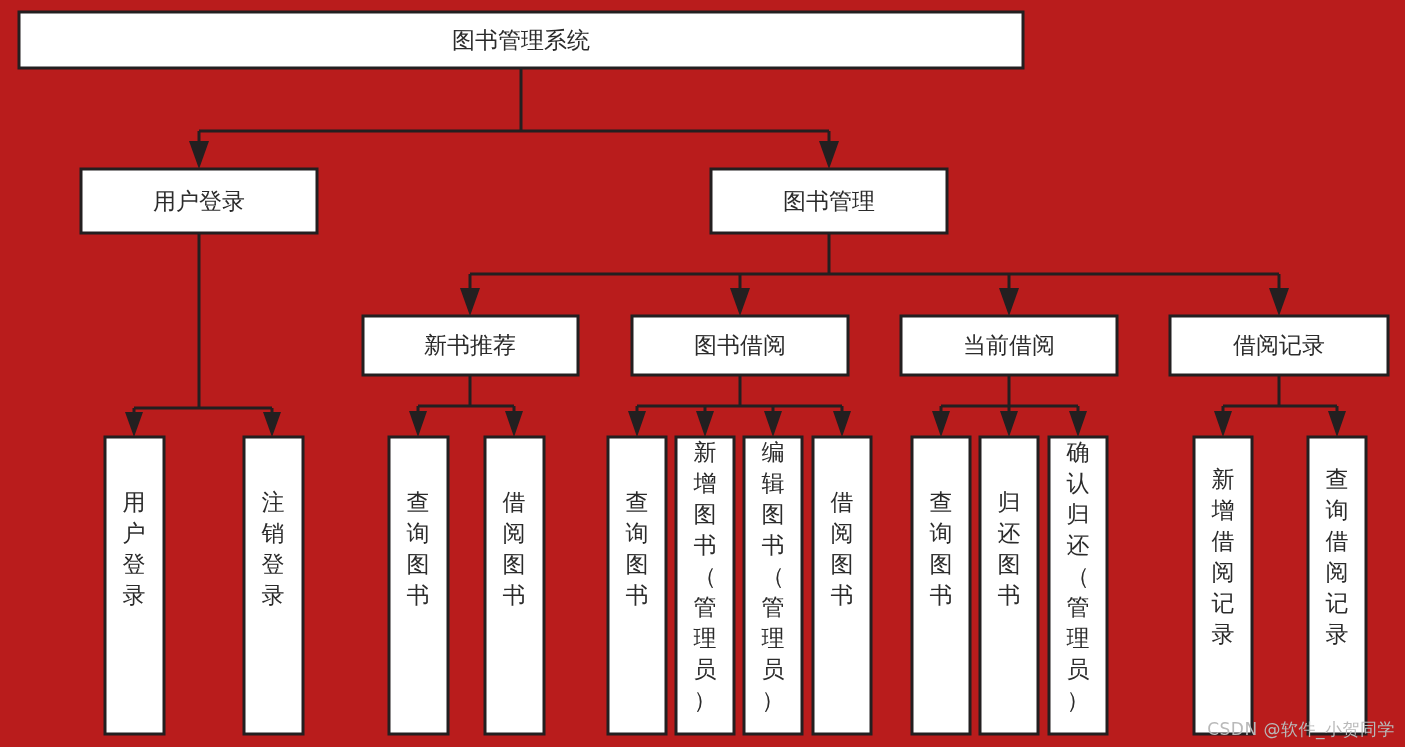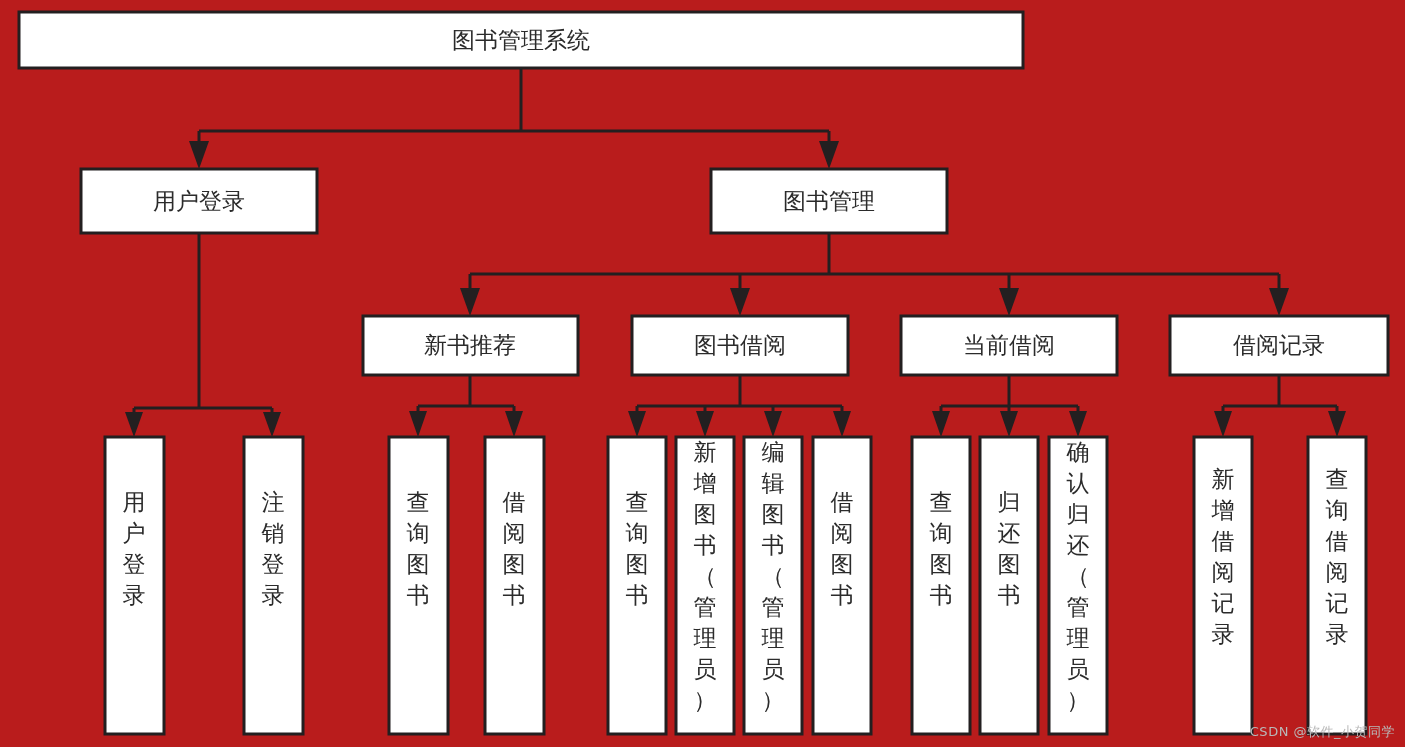--- a/index.html
+++ b/index.html
@@ -52,21 +52,21 @@
     font-family: "DejaVu Sans", "Liberation Sans", sans-serif;
     fill: #2b2b2b;
     font-size: 23px;
     text-anchor: middle;
   }
   .watermark {
     position: absolute;
     right: 10px;
     bottom: 6px;
     font-family: "DejaVu Sans", "Liberation Sans", sans-serif;
-    font-size: 13px;
+    font-size: 17px;
     color: #b9b9b9;
     white-space: nowrap;
     letter-spacing: 0.5px;
     pointer-events: none;
   }
 </style>
 </head>
 <body>
 
 <div id="diagram-root">

